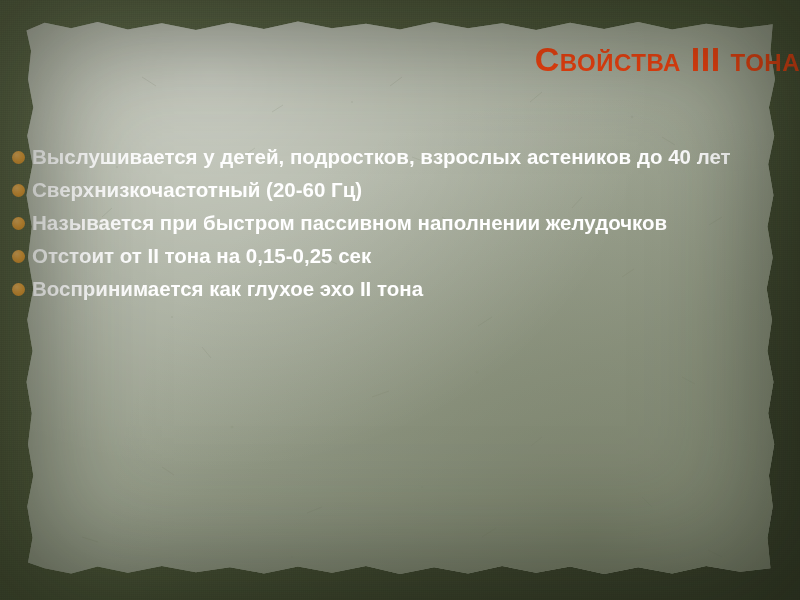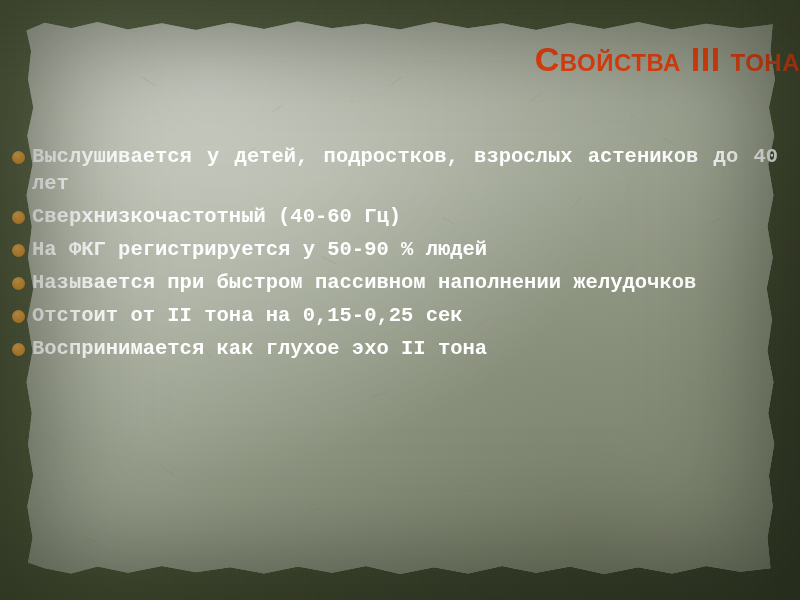--- a/index.html
+++ b/index.html
@@ -124,21 +124,20 @@
     position: absolute;
     left: 2px;
     top: 8px;
     width: 13px;
     height: 13px;
     border-radius: 50%;
     background: radial-gradient(circle at 35% 30%, #f2b961 0%, #e7a23c 45%, #cf8a26 100%);
   }
   .bullet-text {
     display: block;
-    font-family: Liberation Mono, monospace;
   }
 </style>
 </head>
 <body>
 
 <div id="slide">
 
   <div class="board-grain"></div>
 
   <div class="paper-wrap">
@@ -189,28 +188,24 @@
 
   <div class="bullets">
 
     <div class="bullet-row">
       <span class="bullet-marker"></span>
       <span class="bullet-text">Выслушивается у детей, подростков, взрослых астеников до 40 лет</span>
     </div>
 
     <div class="bullet-row single">
       <span class="bullet-marker"></span>
-      <span class="bullet-text">Сверхнизкочастотный (40-60 Гц)</span>
-    </div>
-
-
-    <div class="bullet-row single">
-      <span class="bullet-marker"></span>
-      <span class="bullet-text">На ФКГ регистрируется у 50-90 % людей</span>
-    </div>
+      <span class="bullet-text">Сверхнизкочастотный (20-60 Гц)</span>
+    </div>
+
+
 
     <div class="bullet-row">
       <span class="bullet-marker"></span>
       <span class="bullet-text">Называется при быстром пассивном наполнении желудочков</span>
     </div>
 
     <div class="bullet-row single">
       <span class="bullet-marker"></span>
       <span class="bullet-text">Отстоит от II тона на 0,15-0,25 сек</span>
     </div>

